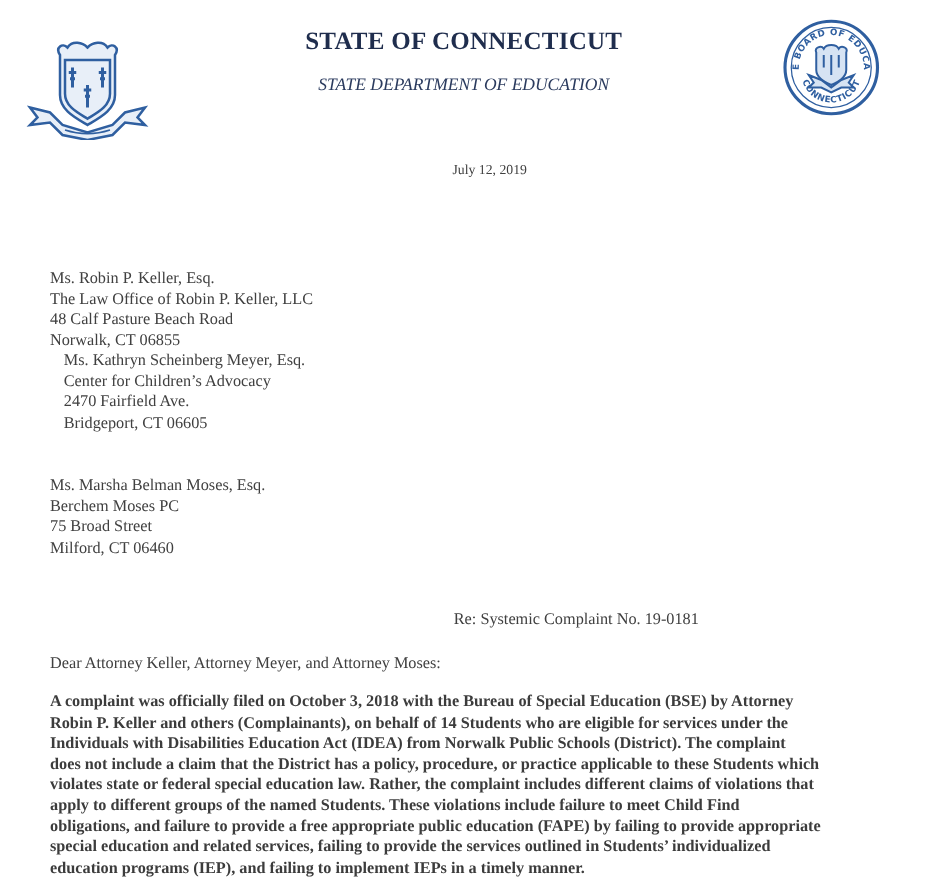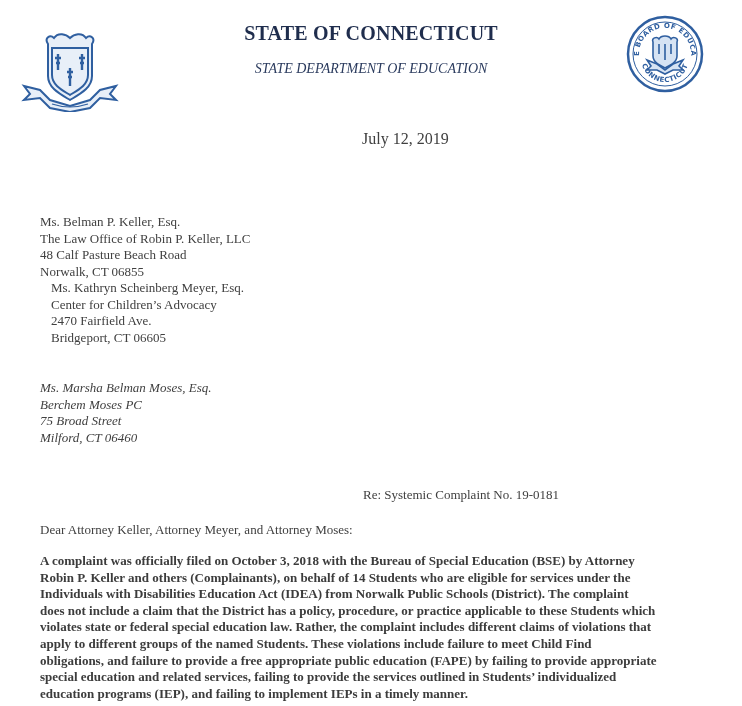--- a/index.html
+++ b/index.html
@@ -45,34 +45,34 @@
     .lh-sub {
       top: 61px;
       font-style: italic;
       font-size: 14px;
       color: #2b3b5e;
     }
     .date {
       position: absolute;
       left: 362px;
       top: 130px;
-      font-size: 16px;
+      font-size: 11px;
       color: #404040;
     }
     .addr {
       position: absolute;
       left: 40px;
       font-size: 13px;
       line-height: 16.5px;
       color: #404040;
     }
     .addr div { white-space: nowrap; }
     .addr-1 { top: 214px; }
     .addr-2 { top: 280px; margin-left: 11px; }
-    .addr-3 { top: 380px; font-style: italic; }
+    .addr-3 { top: 380px; }
     .re {
       position: absolute;
       left: 363px;
       top: 487px;
       font-size: 13px;
       color: #404040;
     }
     .salutation {
       position: absolute;
       left: 40px;
@@ -134,21 +134,21 @@
     </g>
     <g stroke="#2f5fa0" stroke-width="1.6" fill="none">
       <path d="M34 30 L 34 40 M 40 30 L 40 46 M 46 30 L 46 40"></path>
     </g>
   </svg>
 </div>
 
 <div class="date">July 12, 2019</div>
 
 <div class="addr addr-1">
-  <div>Ms. Belman P. Keller, Esq.</div>
+  <div>Ms. Robin P. Keller, Esq.</div>
   <div>The Law Office of Robin P. Keller, LLC</div>
   <div>48 Calf Pasture Beach Road</div>
   <div>Norwalk, CT 06855</div>
 </div>
 
 <div class="addr addr-2">
   <div>Ms. Kathryn Scheinberg Meyer, Esq.</div>
   <div>Center for Children’s Advocacy</div>
   <div>2470 Fairfield Ave.</div>
   <div>Bridgeport, CT 06605</div>

